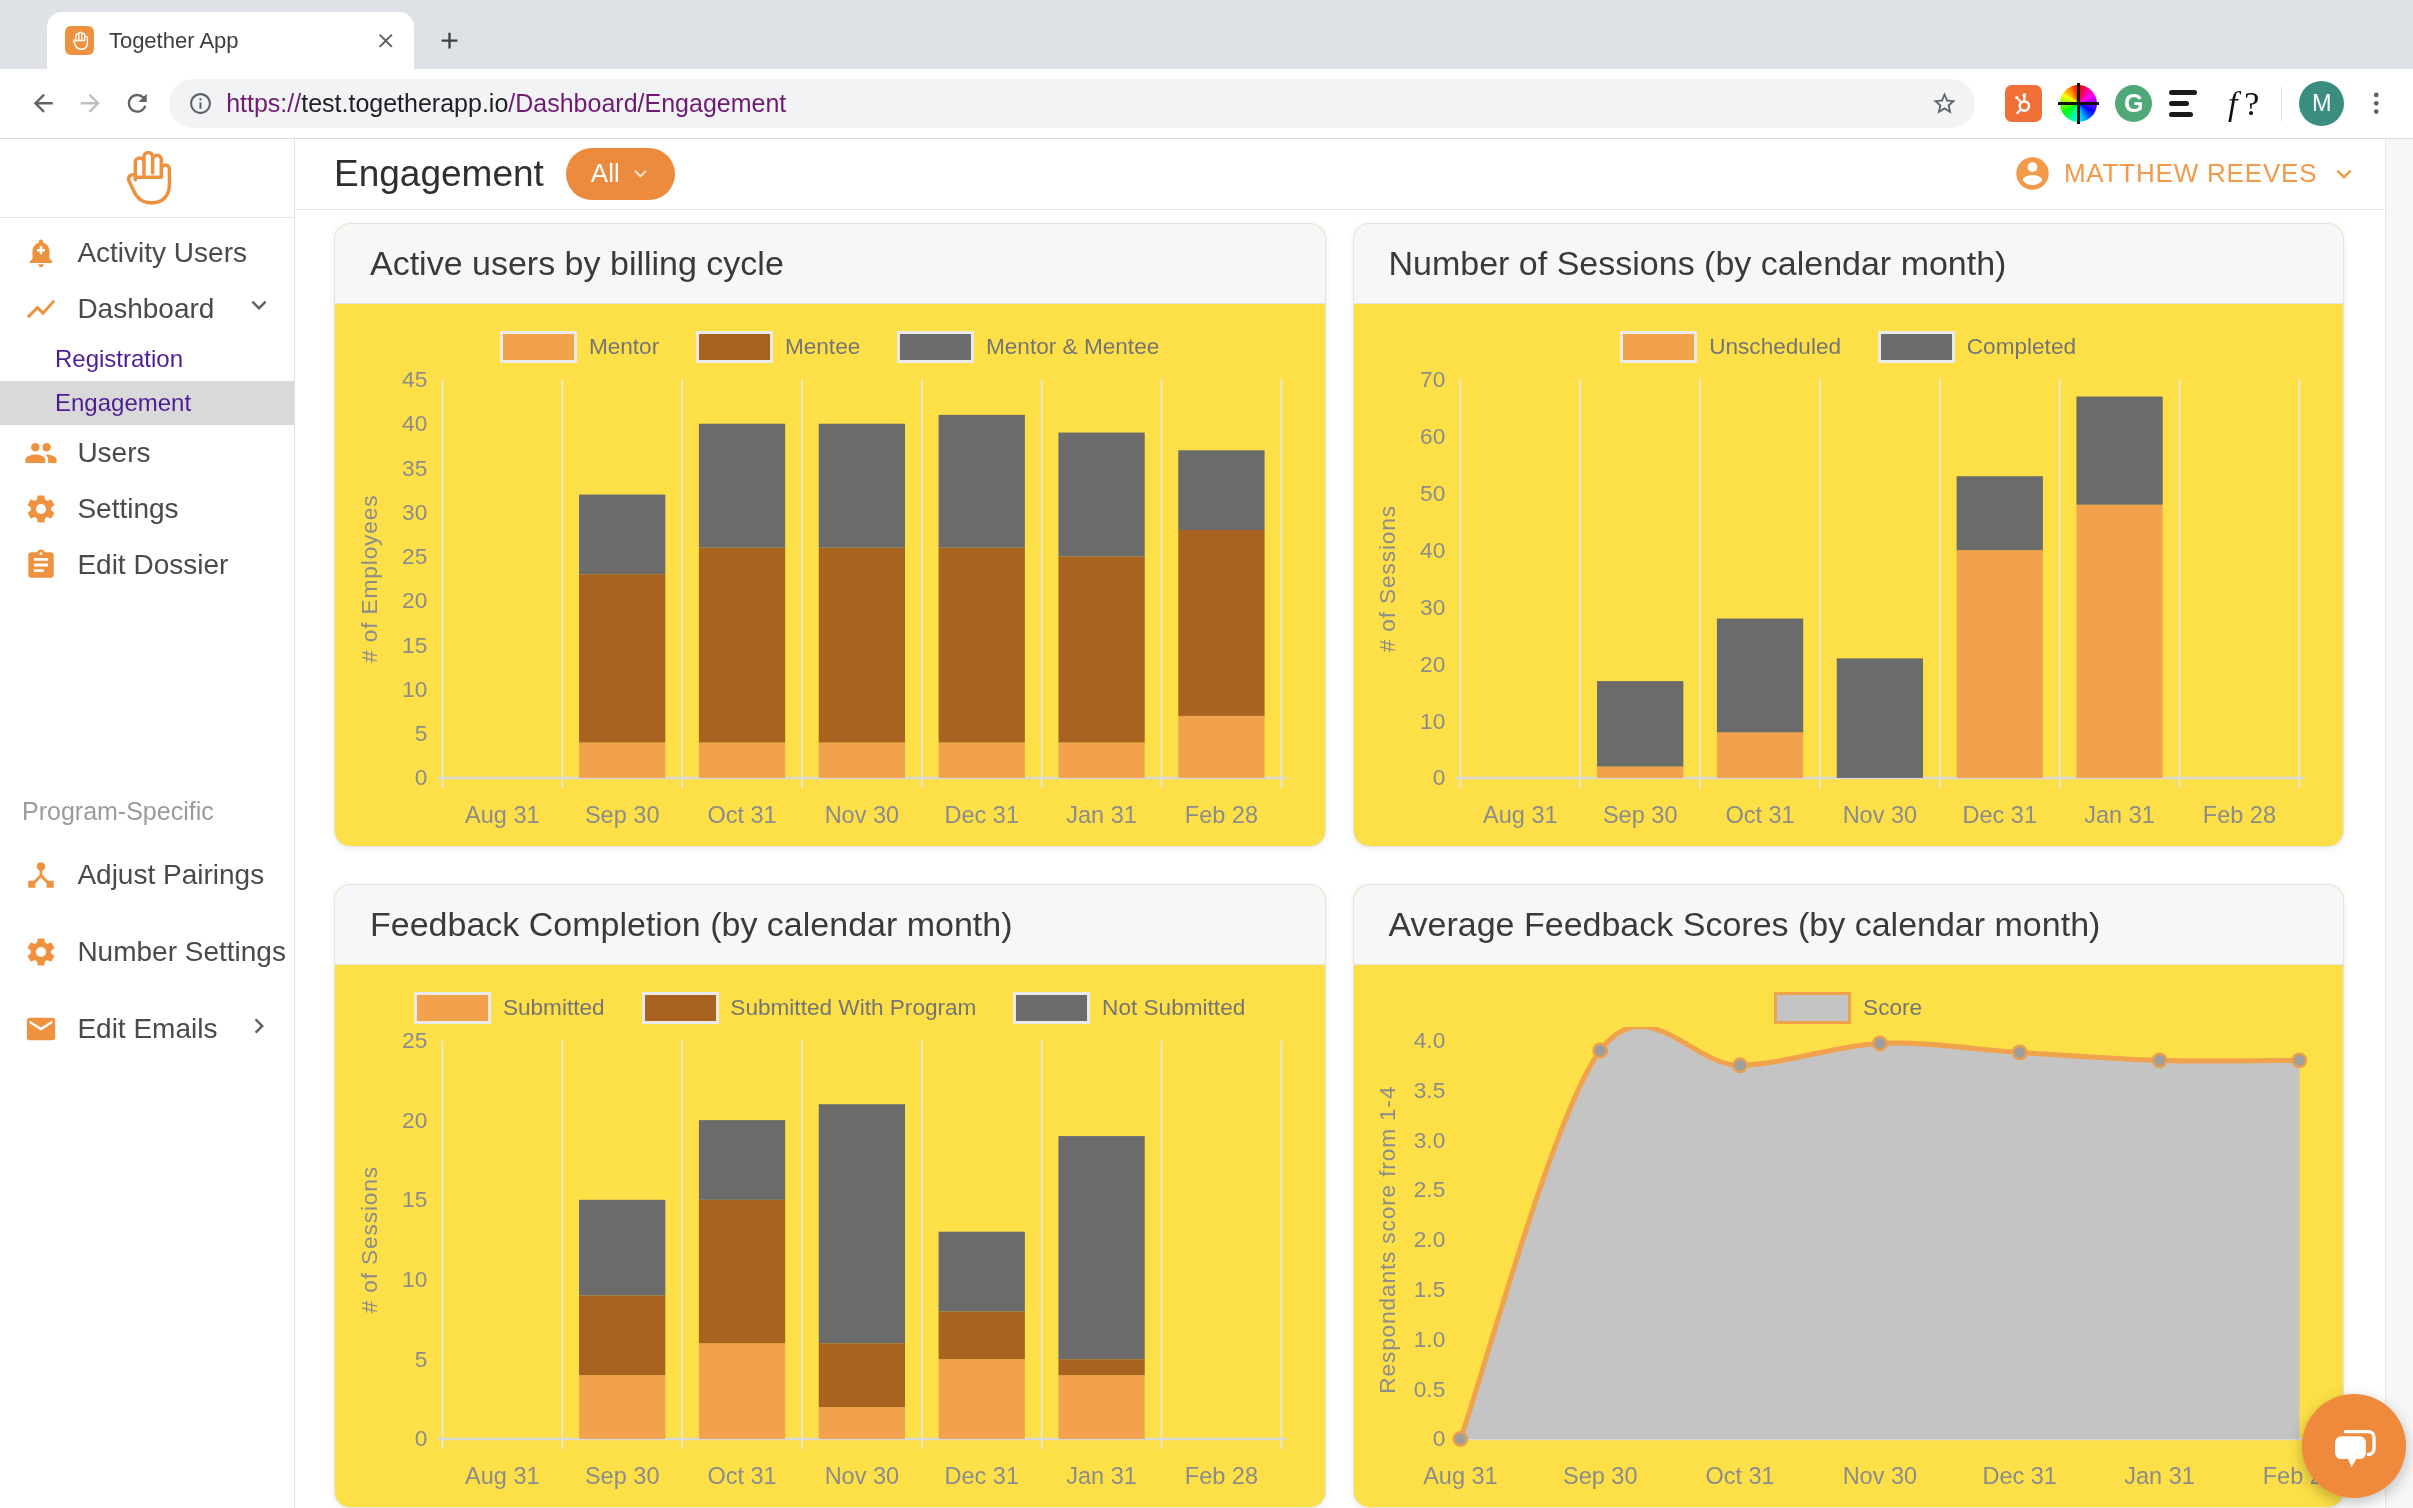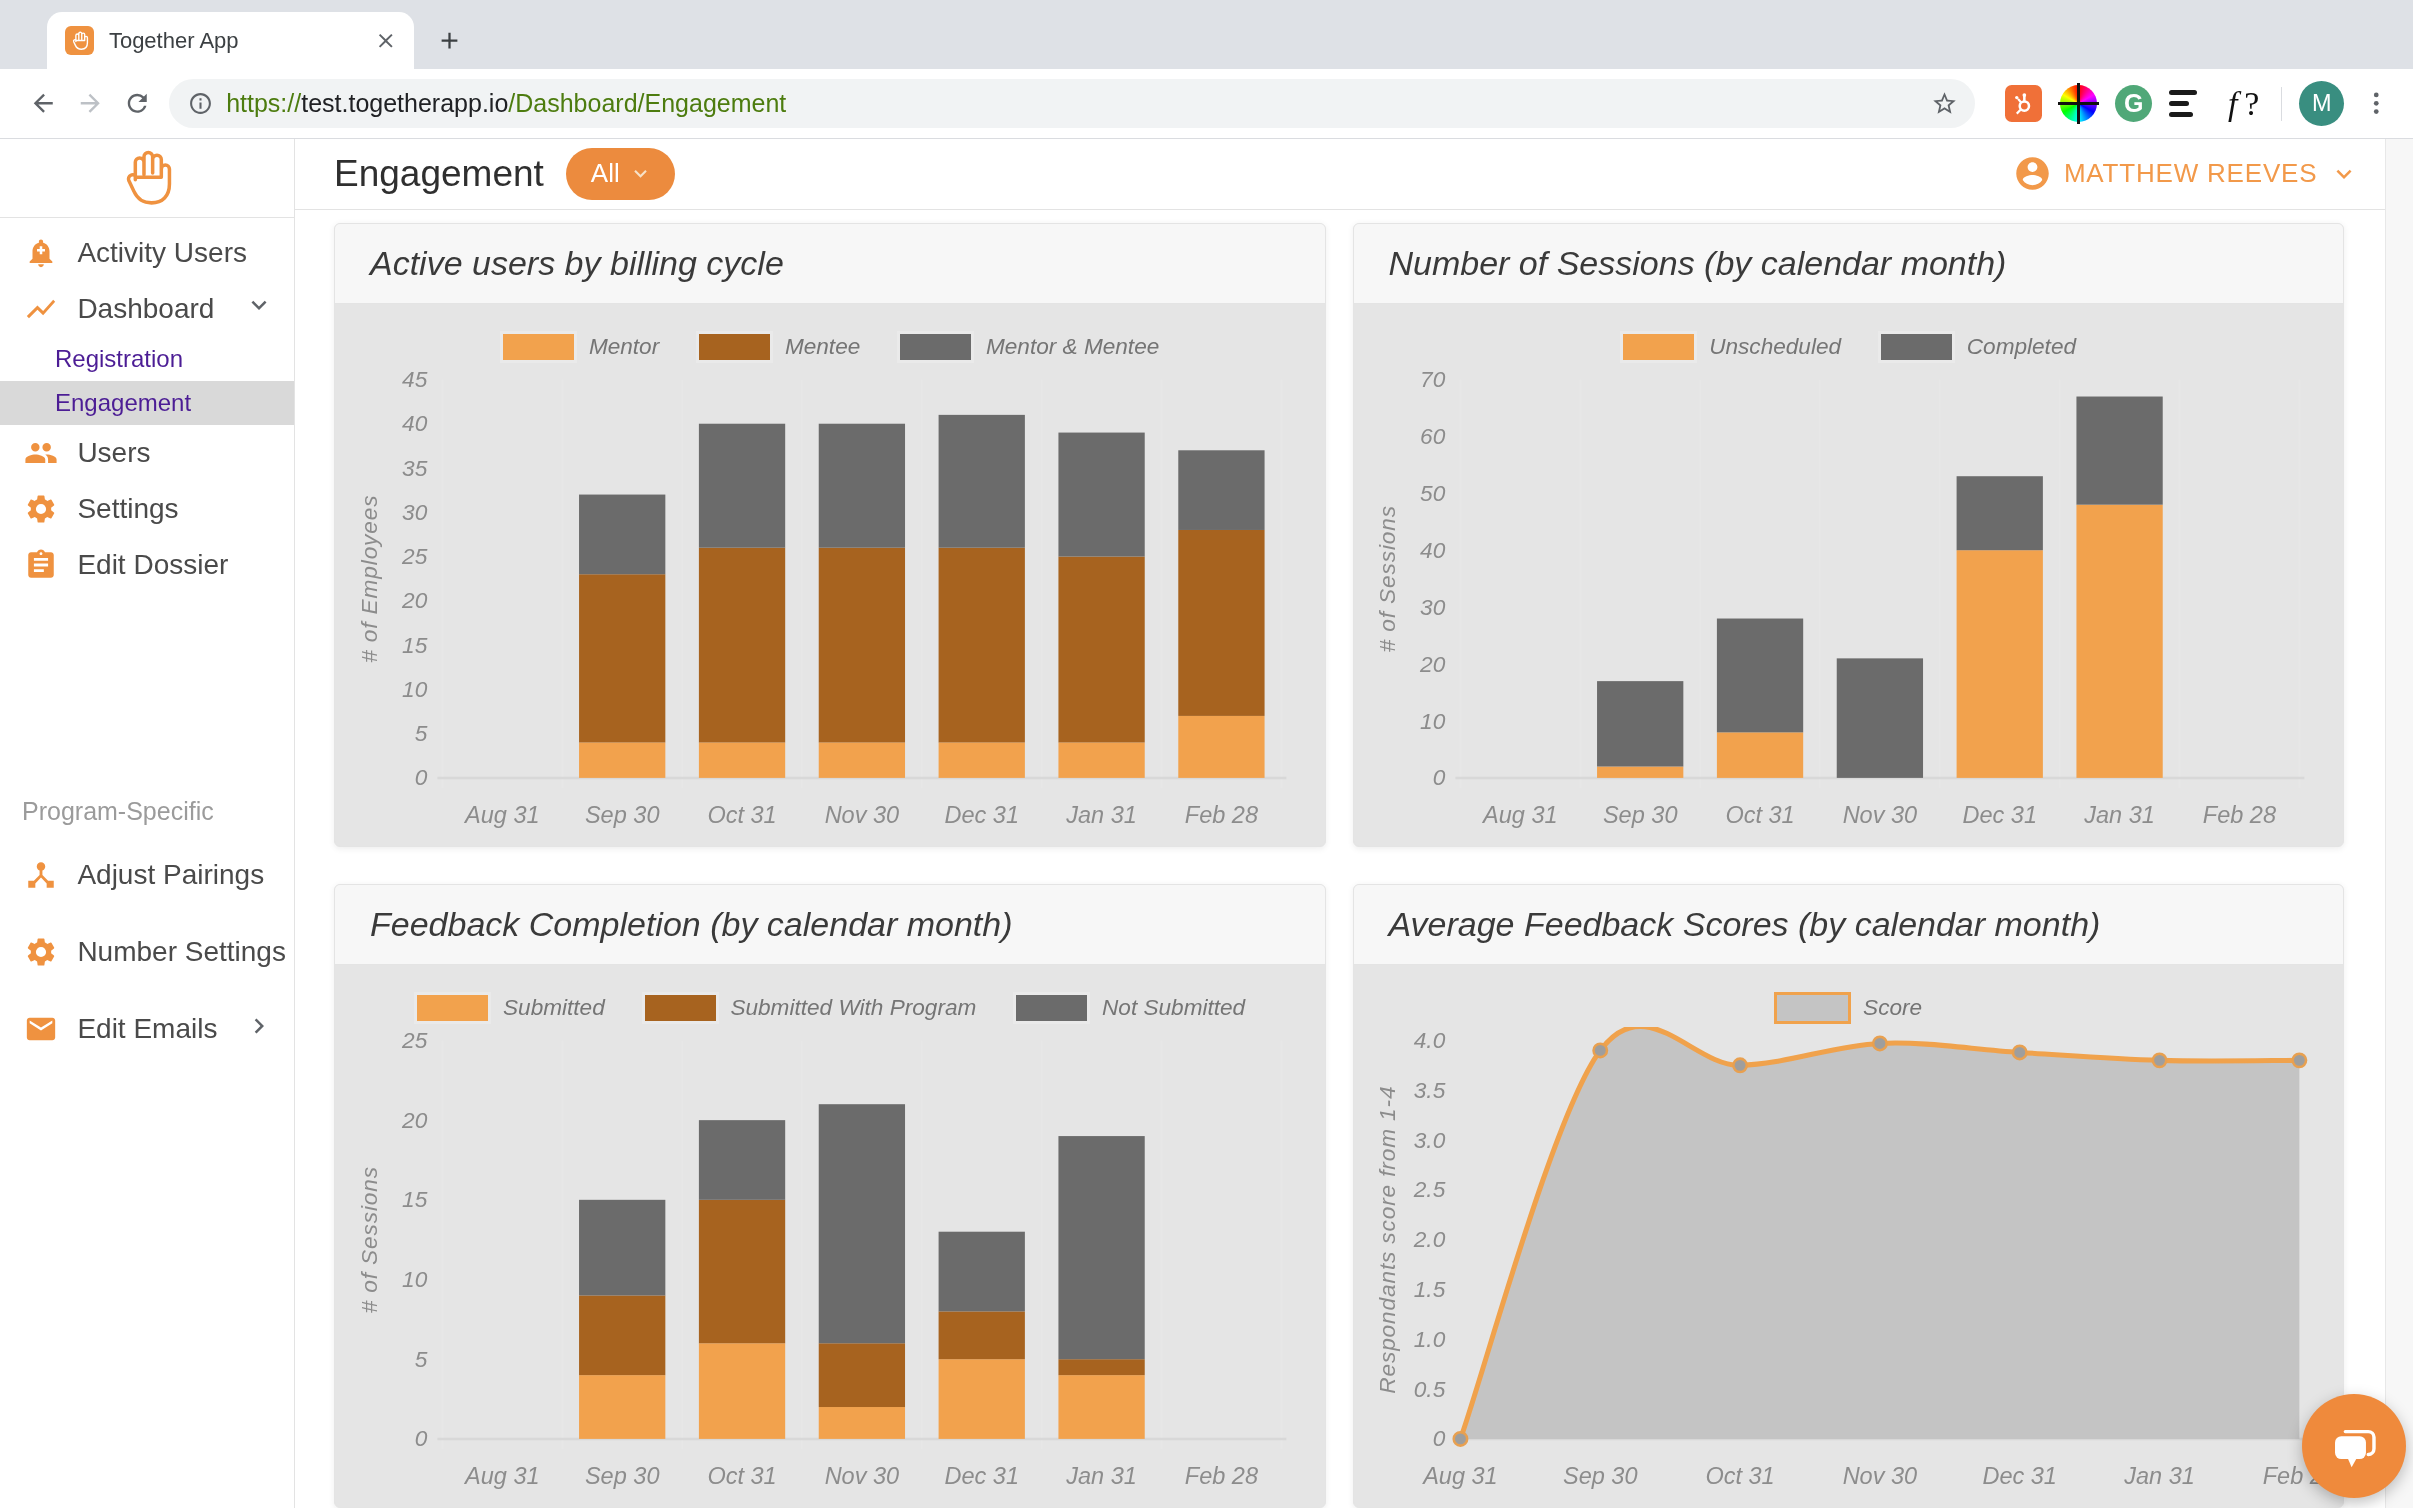--- a/index.html
+++ b/index.html
@@ -20,21 +20,21 @@
   .newtab svg { width:27px; height:27px; fill:#3C4043; }
 
   .toolbar { height:70px; background:#fff; border-bottom:1.7px solid #DADCE0; display:flex; align-items:center; padding:0 17px 0 20px; }
   .nav-ic { width:47px; height:47px; display:flex; align-items:center; justify-content:center; border-radius:50%; flex:none; }
   .nav-ic svg { width:28.5px; height:28.5px; }
   .ic-enabled { fill:#5F6368; } .ic-disabled { fill:#BDC1C6; }
   .omnibox { flex:1; height:49px; background:#F1F3F4; border-radius:25px; margin:0 13.4px 0 8.4px;
              display:flex; align-items:center; padding:0 17px 0 18.4px; min-width:0; }
   .omnibox svg.info { width:25px; height:25px; fill:#5F6368; flex:none; }
   .url { font-size:25px; margin-left:13.4px; white-space:nowrap; overflow:hidden; flex:1; }
-  .url .dim { color:#4d7c0f; } .url .strong { color:#202124; }
+  .url .dim { color:#701a75; } .url .strong { color:#202124; }
   .omnibox svg.star { width:27px; height:27px; fill:#5F6368; flex:none; }
   .ext { width:40px; height:40px; margin-left:15px; display:flex; align-items:center; justify-content:center; flex:none; }
   .ext-hub { width:37px; height:37px; border-radius:6.7px; background:#F07038; display:flex; align-items:center; justify-content:center; }
   .ext-hub svg { width:27px; height:27px; }
   .ext-cz { width:37px; height:37px; border-radius:50%; position:relative;
             background:conic-gradient(#f00,#f0f,#00f,#0ff,#0f0,#ff0,#f00); }
   .ext-cz:before, .ext-cz:after { content:""; position:absolute; background:#111; }
   .ext-cz:before { left:50%; top:-1.7px; bottom:-1.7px; width:3.4px; margin-left:-1.7px; }
   .ext-cz:after { top:50%; left:-1.7px; right:-1.7px; height:3.4px; margin-top:-1.7px; }
   .ext-gr { width:37px; height:37px; border-radius:50%; background:#50A878; color:#fff; font-size:25px; font-weight:bold;
@@ -71,21 +71,21 @@
           color:#fff; font-size:26px; display:flex; align-items:center; gap:8.4px; cursor:pointer; font-family:inherit; }
   .pill svg { width:25px; height:25px; fill:#F7E2C8; }
   .spacer { flex:1; }
   .user-menu { display:flex; align-items:center; gap:11.7px; cursor:pointer; }
   .user-menu svg.acct { width:39px; height:39px; fill:#F2994A; }
   .user-name { font-size:26px; font-weight:500; color:#F2994A; letter-spacing:0.8px; }
   .user-menu svg.chev { width:30px; height:30px; fill:#F2994A; }
 
   .content { flex:1; background:#fff; display:grid; grid-template-columns:1fr 1fr; grid-template-rows:624px 624px;
              gap:37px 27px; padding:13.4px 69px 0 39px; }
-  .panel { background:#e5e5e5; border:1.7px solid #E4E4E4; border-radius:6px; box-shadow:0 1.7px 6.7px rgba(0,0,0,.07); overflow:hidden;font-style:italic; }
+  .panel { background:#fde047; border:1.7px solid #E4E4E4; border-radius:16px; box-shadow:0 1.7px 6.7px rgba(0,0,0,.07); overflow:hidden; }
   .panel-head { height:80px; background:#F7F7F7; border-bottom:1.7px solid #E4E4E4; display:flex; align-items:center; padding:0 35px; }
   .panel-title { font-size:34px; font-weight:400; color:#3A3A3A; }
   .panel-body { padding:5px 15px 0 15px; }
   .legend { display:flex; justify-content:center; align-items:center; gap:37px; margin:22px 0 3.4px; }
   .legend-item { display:flex; align-items:center; gap:11.7px; }
   .legend .swatch { width:77px; height:32px; border:3.4px solid #EAEAEA; display:inline-block; }
   .legend .legend-label { font-size:22.6px; color:#757575; }
   svg.chart { display:block; width:99%; height:auto; margin:0 auto; }
   svg.chart text { font-family:"Liberation Sans", sans-serif; }
 

